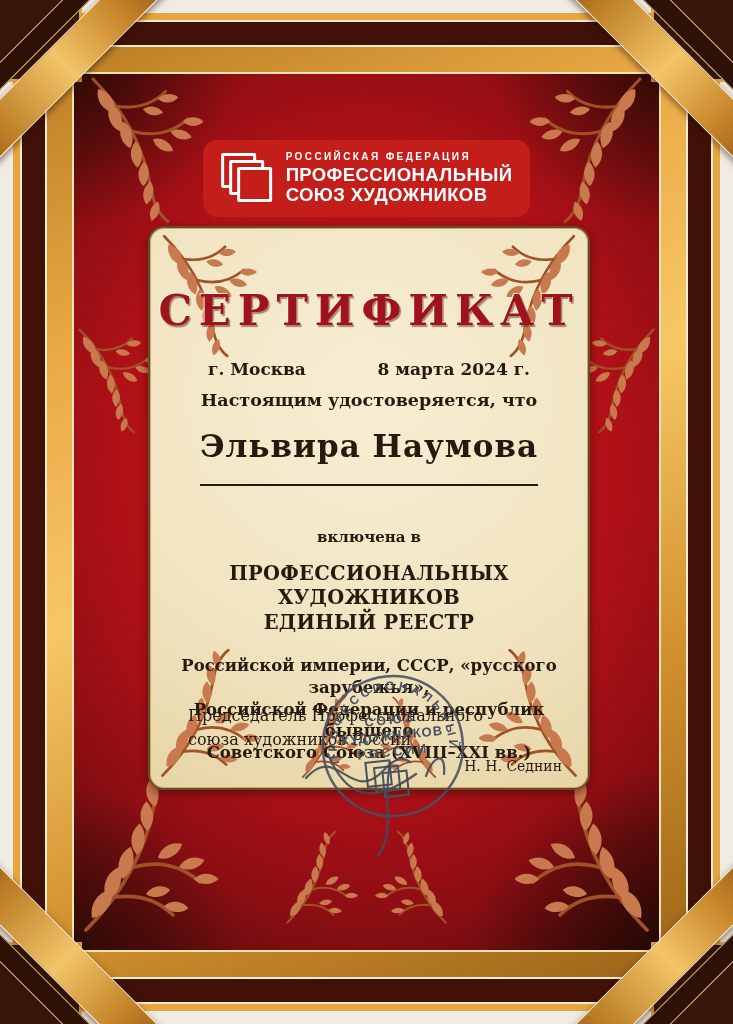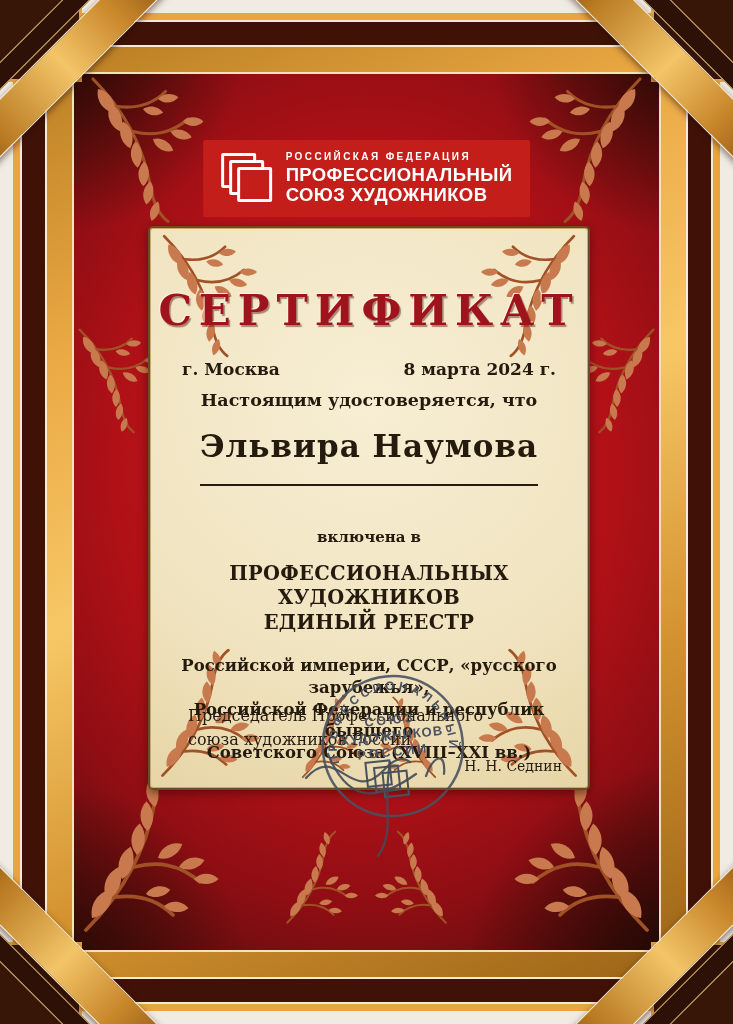--- a/index.html
+++ b/index.html
@@ -41,39 +41,39 @@
       radial-gradient(circle 300px at 103% -3%, rgba(30,10,2,.85), rgba(30,10,2,0) 62%),
       radial-gradient(circle 320px at -3% 103%, rgba(30,10,2,.8), rgba(30,10,2,0) 60%),
       radial-gradient(circle 340px at 103% 103%, rgba(25,8,2,.92), rgba(25,8,2,0) 62%),
       radial-gradient(ellipse 85% 70% at 50% 45%, #c8161f 0%, #b01117 50%, #8e0e13 72%, #620d0e 90%, var(--field-red-dark) 100%)}
   .field-orn{position:absolute;inset:0}
   .field-orn .stem{fill:none;stroke:#a05226;stroke-width:2.5;stroke-linecap:round}
   .field-orn .leafy{color:var(--ornament-copper)}
 
   
   .logo{position:absolute;left:50%;top:66px;transform:translateX(-50%);
-    background:var(--logo-band-red);padding:11px 18px;display:flex;align-items:center;gap:13px;border-radius:2px}
+    background:var(--logo-band-red);padding:11px 18px;display:flex;align-items:center;gap:13px;border-radius:14px}
   .logo-icon{width:52px;height:50px;position:relative;flex:0 0 auto}
   .logo-icon .sq{position:absolute;width:29px;height:29px;border:3px solid #fff;background:var(--logo-band-red);border-radius:2px}
   .sq1{left:0;top:0}.sq2{left:8px;top:7px}.sq3{left:16px;top:14px}
   .logo-text{color:#fff;font-family:"Liberation Sans",sans-serif;text-align:left;white-space:nowrap}
   .logo-l1{font-size:10px;font-weight:bold;letter-spacing:2.4px;margin-bottom:3px}
   .logo-l2,.logo-l3{font-size:18.5px;font-weight:bold;letter-spacing:.4px;line-height:1.1}
 
   
-  .panel{position:absolute;left:74px;top:152px;width:438px;height:560px;border-radius:5px;
+  .panel{position:absolute;left:74px;top:152px;width:438px;height:560px;border-radius:16px;
     background:radial-gradient(ellipse 120% 90% at 50% 30%, #f7eed4 0%, #f0e3bf 55%, #e6d4a4 90%, #e0cc98 100%);
     border:2px solid var(--panel-border);
     box-shadow:inset 0 0 0 1px #caa86b, 0 3px 10px rgba(50,8,4,.55)}
   .panel-orn{position:absolute;inset:0;border-radius:14px;overflow:hidden}
   .panel-content{position:relative;height:100%;text-align:center;color:var(--text-dark)}
 
   .cert-title{margin-top:58px;font-size:42px;font-weight:bold;letter-spacing:7px;color:var(--title-red);
     text-shadow:-1px -1px 0 rgba(255,246,222,.85), 1.5px 1.5px 1px rgba(70,10,10,.45)}
-  .city-date{margin-top:24px;padding:0 32px;display:flex;justify-content:space-between;
+  .city-date{margin-top:24px;padding:0 58px;display:flex;justify-content:space-between;
     font-size:17px;font-weight:bold}
   .statement{margin-top:11px;font-size:17.5px;font-weight:bold}
   .recipient{margin-top:18px;font-size:31px;font-weight:bold;letter-spacing:1px}
   .recipient span{display:inline-block;border-bottom:2.5px solid var(--text-dark);padding-bottom:20px}
   .included{margin-top:42px;font-size:15px;font-weight:bold}
   .registry{margin-top:16px;font-size:19.5px;font-weight:bold;line-height:1.25;letter-spacing:.3px}
   .scope{margin-top:20px;font-size:16.5px;font-weight:bold;line-height:1.32}
 
   
   .sig-block{position:absolute;left:0;right:0;bottom:0;height:172px}

